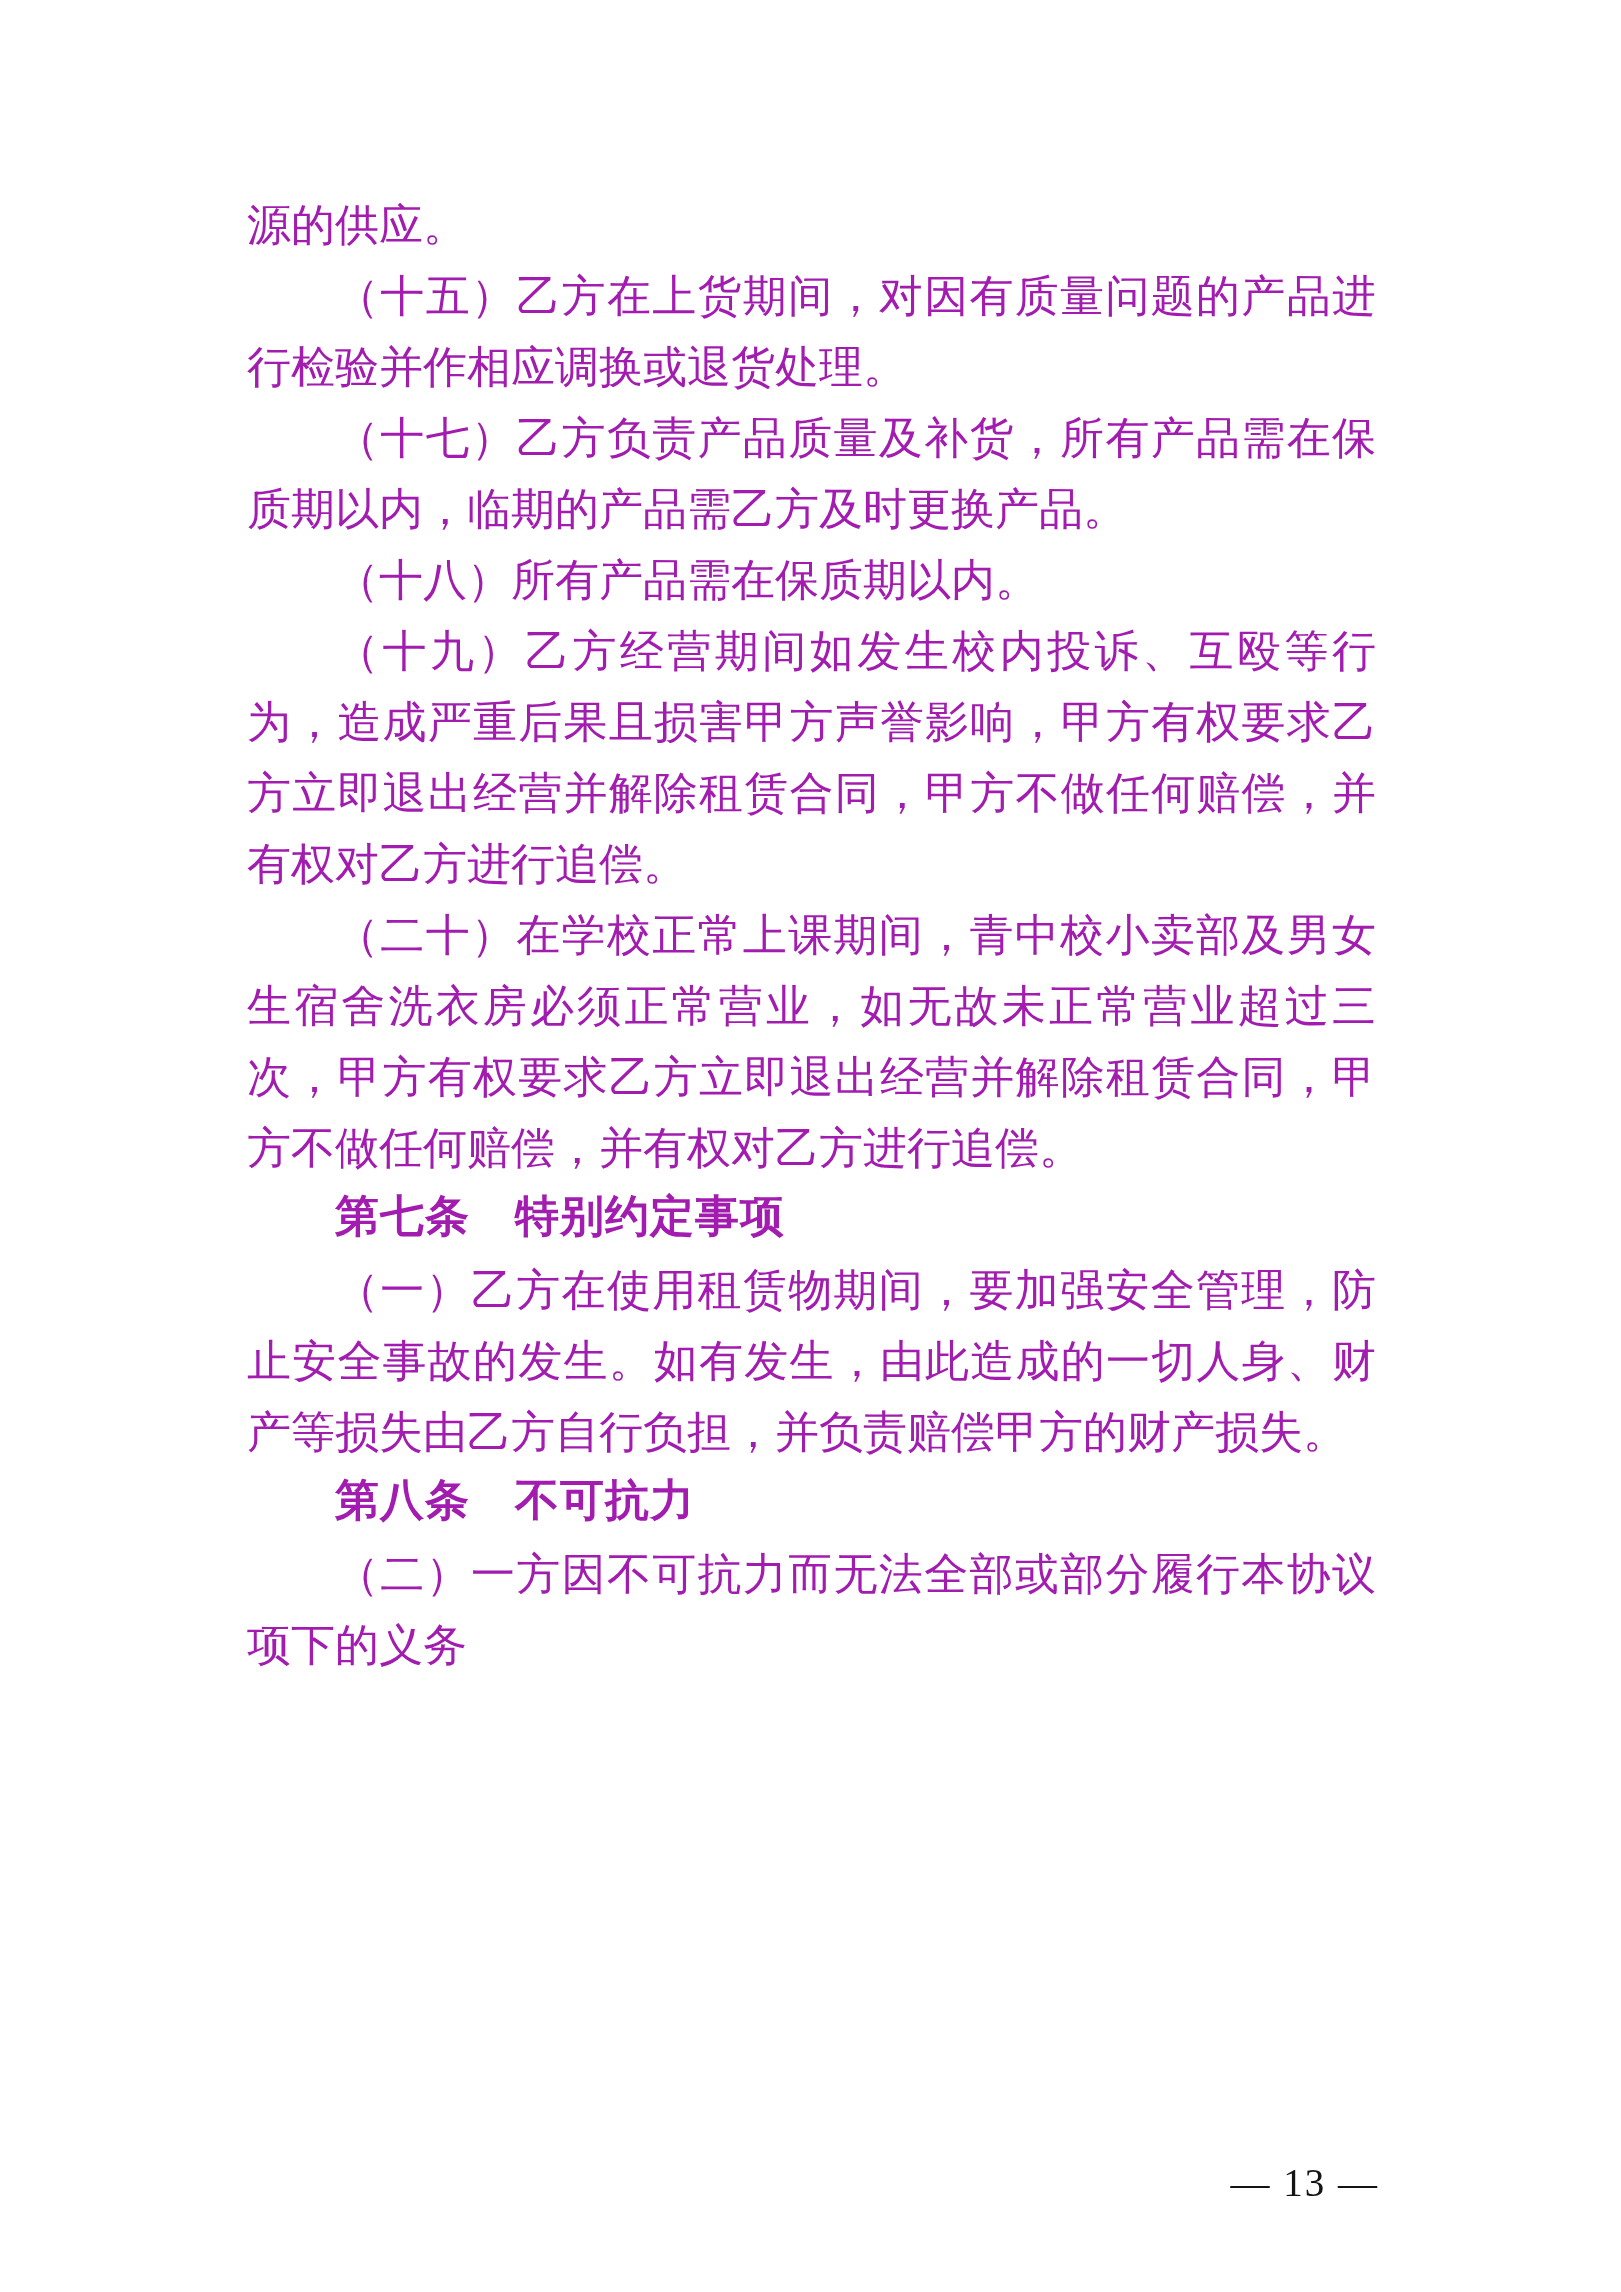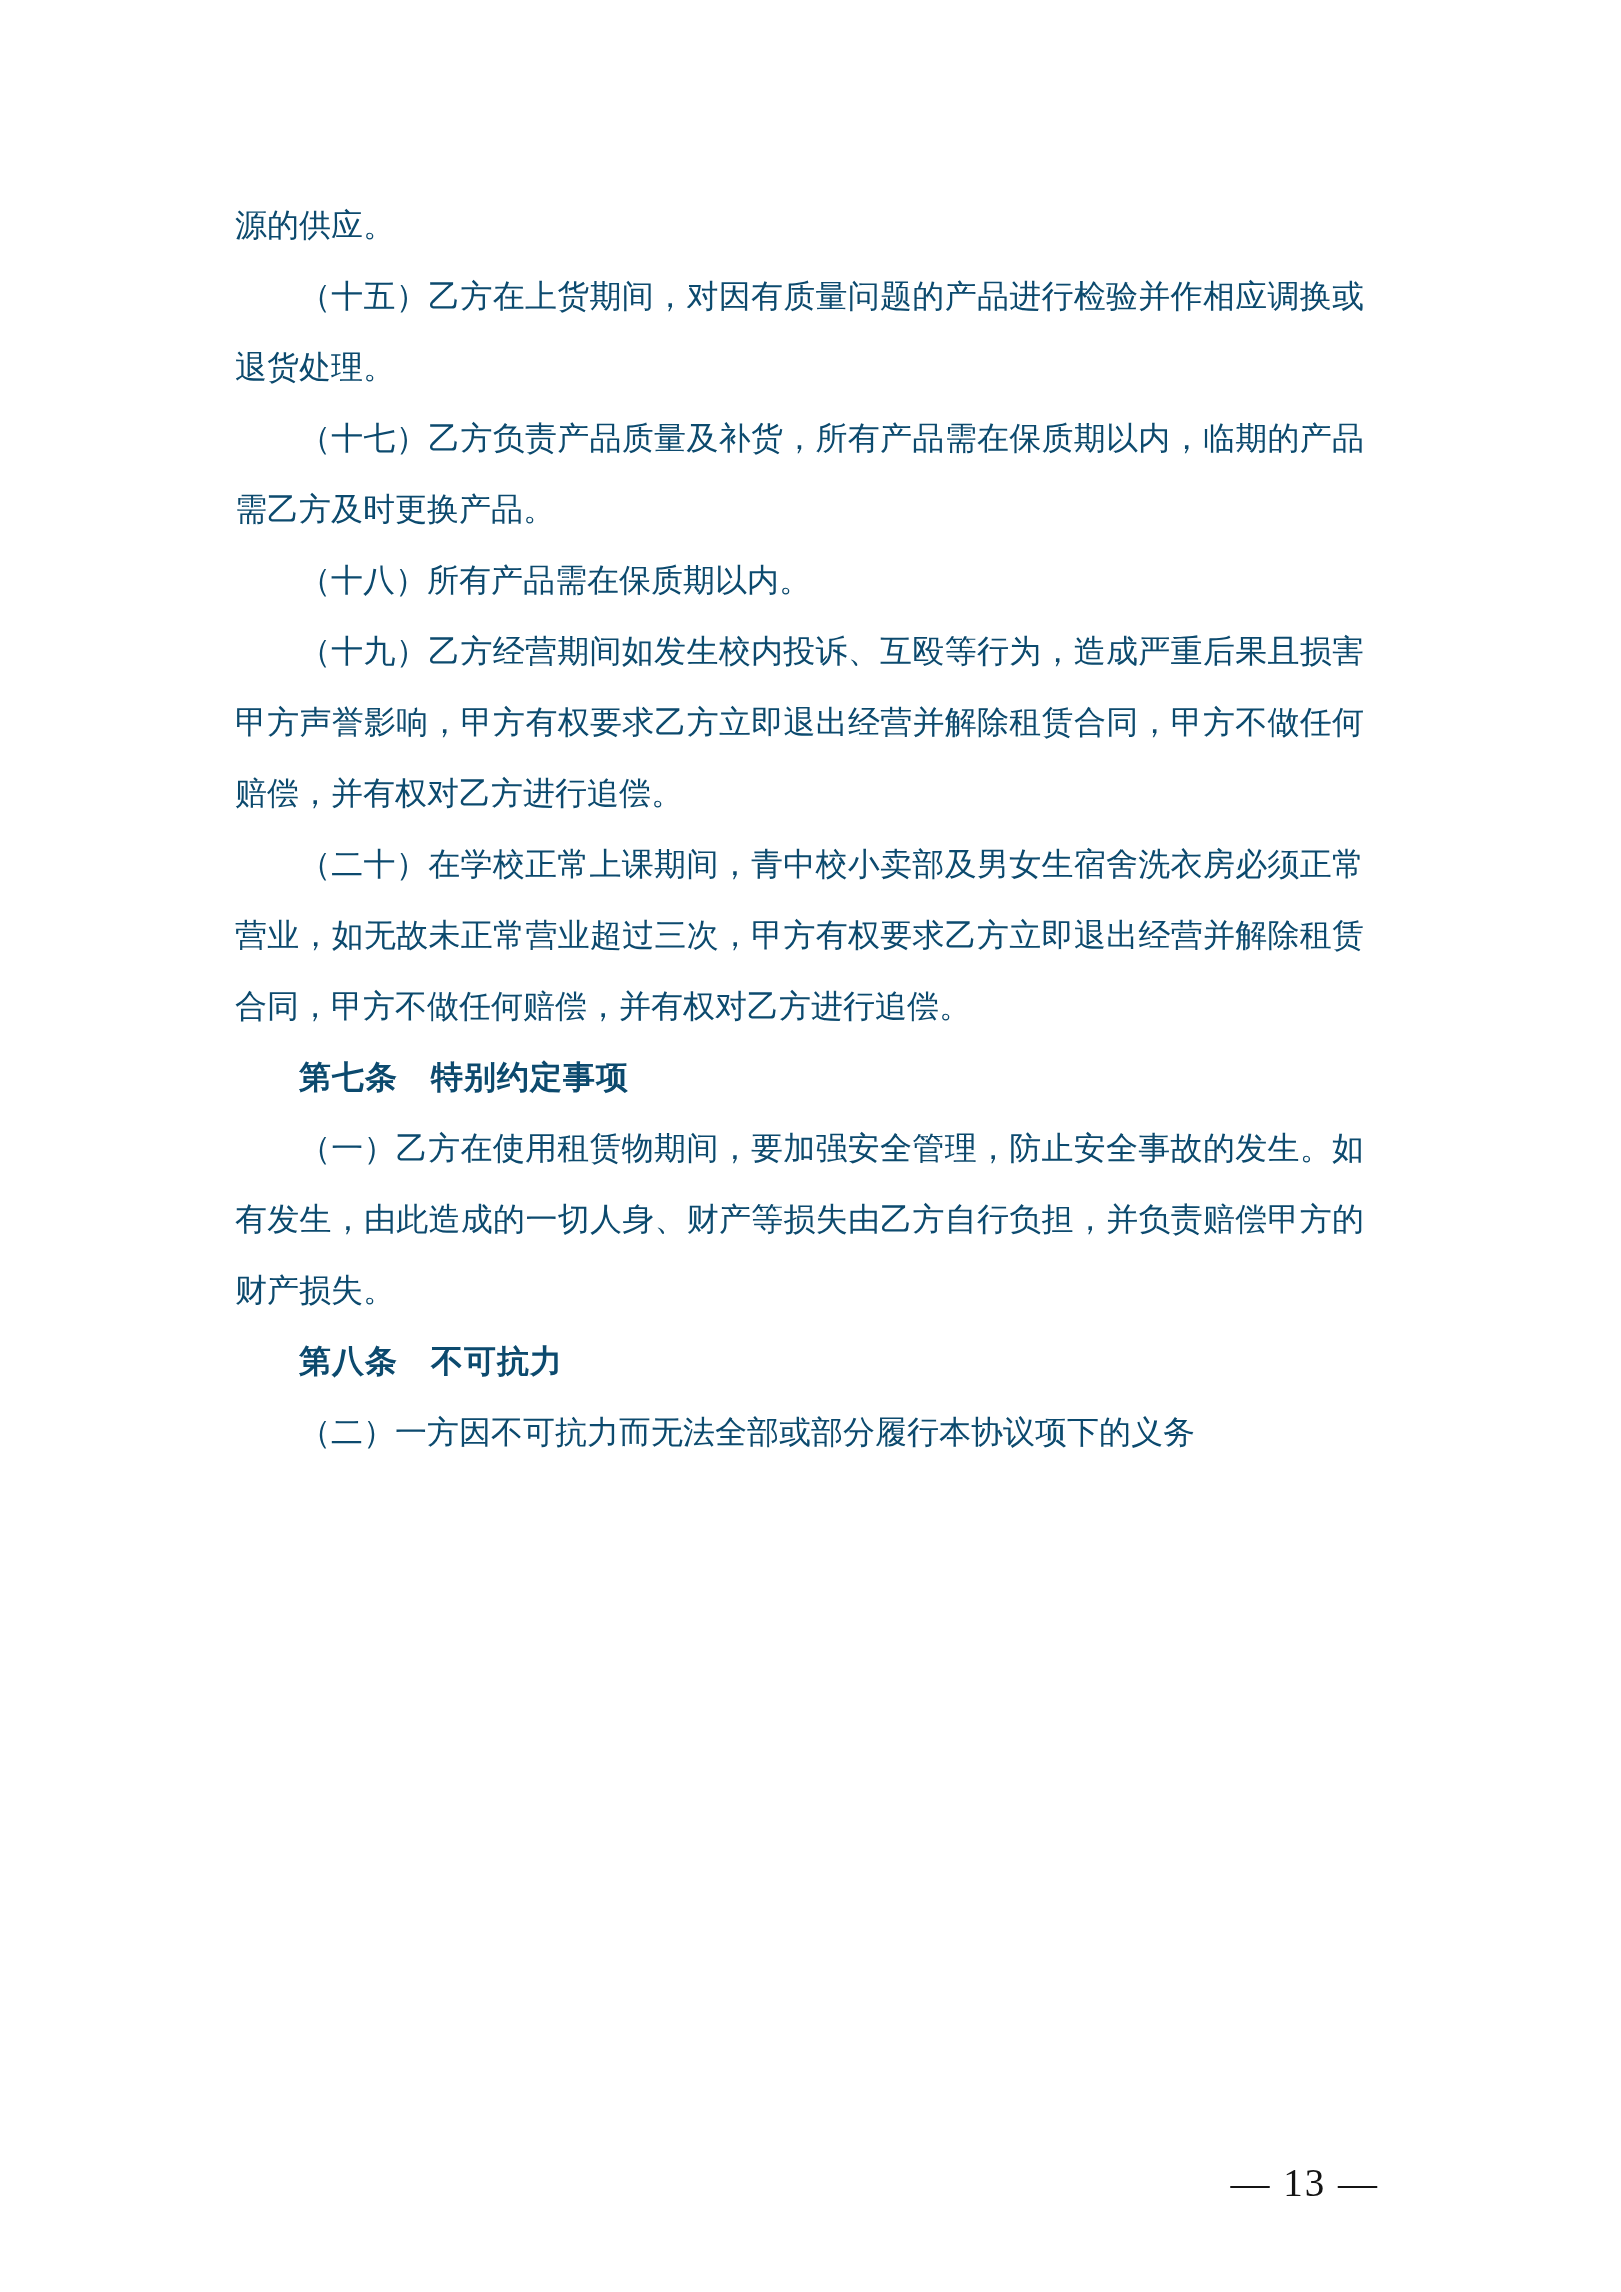--- a/index.html
+++ b/index.html
@@ -9,42 +9,42 @@
   }
   .page {
     position: relative;
     width: 1621px;
     height: 2293px;
     background: #ffffff;
     overflow: hidden;
   }
   .content {
     position: absolute;
-    left: 235px;
+    left: 247px;
     top: 190px;
     width: 1129px;
     font-family: "Liberation Serif", "DejaVu Serif", serif;
-    font-size: 32px;
+    font-size: 44px;
     line-height: 71px;
-    color: #0c4a6e;
+    color: #a21caf;
     text-align: justify;
     text-justify: inter-character;
   }
   .para {
     margin: 0;
     padding: 0;
     text-indent: 2em;
     word-break: break-all;
     overflow-wrap: break-word;
   }
   .para.no-indent {
     text-indent: 0;
   }
   .para.heading {
-    font-family: Liberation Serif, serif;
+    font-family: Liberation Mono, monospace;
     font-weight: 700;
     text-align: left;
     letter-spacing: 1px;
   }
   .footer {
     position: absolute;
     right: 242px;
     top: 2158px;
     font-family: "Liberation Serif", "DejaVu Serif", serif;
     font-size: 39px;

